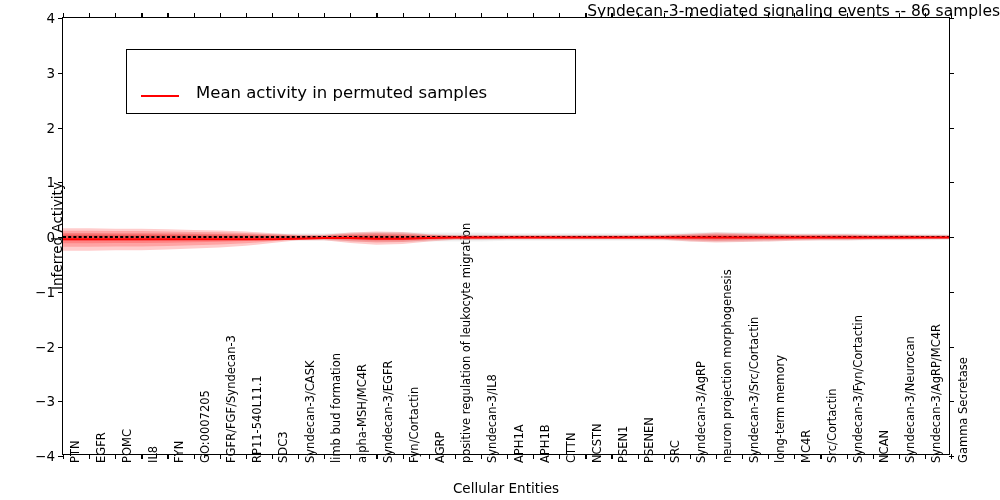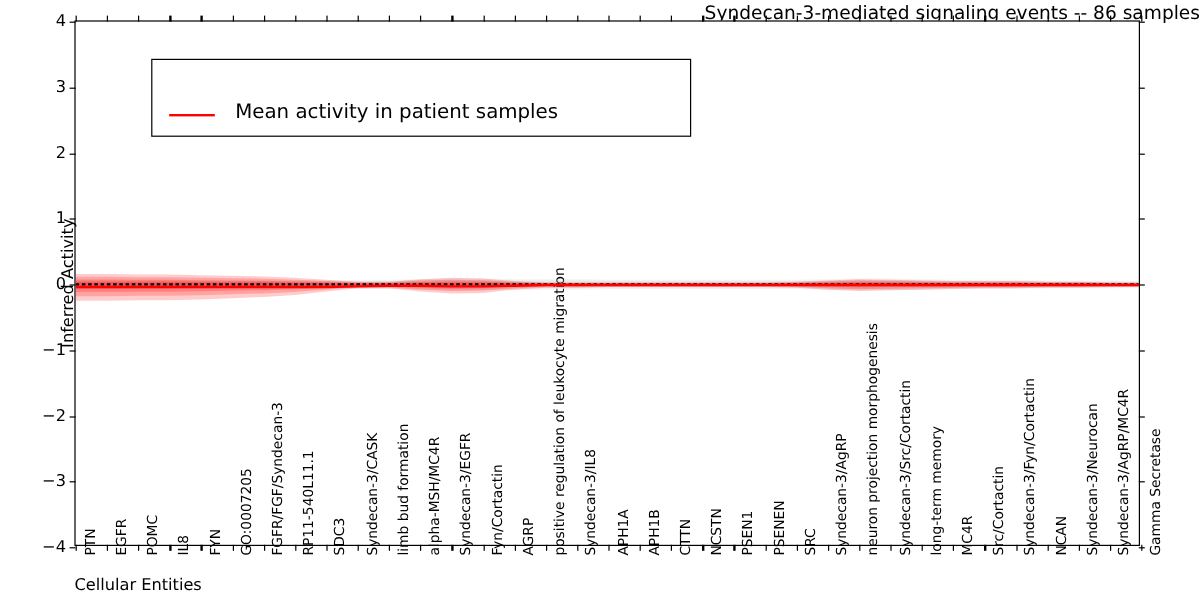--- a/index.html
+++ b/index.html
@@ -41,21 +41,21 @@
 
   
   .xlabel-txt{
     position:absolute;font-size:11.5px;color:#000;white-space:nowrap;
     transform-origin:left top;
     transform:rotate(-90deg);
   }
 
   
   .xaxis-title{
-    position:absolute;left:62px;width:888px;top:480px;
+    position:absolute;left:62px;width:888px;top:480px;text-align:center;
     font-size:13.5px;color:#000;
   }
 
   
   .legend-box{
     position:absolute;left:63px;top:31px;width:450px;height:65px;
     border:1.2px solid #000;background:#fff;box-sizing:border-box;
   }
   .legend-row{position:absolute;left:0;width:100%;height:26px;}
   .legend-row.r0{top:4px;}
@@ -230,21 +230,21 @@
           <path d="M0.00,214.97L26.12,214.97L52.24,215.22L78.35,215.22L104.47,215.47L130.59,215.73L156.71,215.98L182.82,216.48L208.94,217.24L235.06,217.99L261.18,217.99L287.29,216.99L313.41,216.48L339.53,216.73L365.65,217.74L391.76,218.24L417.88,218.24L444.00,218.24L470.12,218.24L496.24,218.24L522.35,218.24L548.47,218.24L574.59,218.24L600.71,217.99L626.82,217.49L652.94,216.99L679.06,217.24L705.18,217.49L731.29,217.74L757.41,217.74L783.53,217.74L809.65,217.99L835.76,217.99L861.88,218.24L888.00,218.24L888.00,220.01L861.88,220.01L835.76,220.26L809.65,220.26L783.53,220.51L757.41,220.51L731.29,220.76L705.18,221.01L679.06,221.27L652.94,221.52L626.82,221.01L600.71,220.26L574.59,220.01L548.47,220.01L522.35,220.01L496.24,220.01L470.12,220.01L444.00,220.01L417.88,220.26L391.76,220.26L365.65,221.01L339.53,222.27L313.41,222.53L287.29,221.77L261.18,220.51L235.06,220.51L208.94,221.77L182.82,223.03L156.71,223.79L130.59,224.29L104.47,224.79L78.35,225.04L52.24,225.04L26.12,225.30L0.00,225.30Z" fill="#ff0000" fill-opacity="0.2" stroke="none"></path>
           <path d="M0.00,216.72L26.12,216.72L52.24,216.86L78.35,216.86L104.47,217.01L130.59,217.15L156.71,217.29L182.82,217.58L208.94,218.00L235.06,218.43L261.18,218.43L287.29,217.86L313.41,217.58L339.53,217.72L365.65,218.29L391.76,218.57L417.88,218.57L444.00,218.57L470.12,218.57L496.24,218.57L522.35,218.57L548.47,218.57L574.59,218.57L600.71,218.43L626.82,218.15L652.94,217.86L679.06,218.00L705.18,218.15L731.29,218.29L757.41,218.29L783.53,218.29L809.65,218.43L835.76,218.43L861.88,218.57L888.00,218.57L888.00,219.57L861.88,219.57L835.76,219.71L809.65,219.71L783.53,219.85L757.41,219.85L731.29,220.00L705.18,220.14L679.06,220.28L652.94,220.42L626.82,220.14L600.71,219.71L574.59,219.57L548.47,219.57L522.35,219.57L496.24,219.57L470.12,219.57L444.00,219.57L417.88,219.71L391.76,219.71L365.65,220.14L339.53,220.85L313.41,220.99L287.29,220.57L261.18,219.85L235.06,219.85L208.94,220.57L182.82,221.28L156.71,221.70L130.59,221.99L104.47,222.27L78.35,222.42L52.24,222.42L26.12,222.56L0.00,222.56Z" fill="#ff0000" fill-opacity="0.2" stroke="none"></path>
           <path d="M0.00,219.00L26.12,219.00L52.24,219.00L78.35,219.00L104.47,219.00L130.59,219.00L156.71,219.00L182.82,219.00L208.94,219.00L235.06,219.00L261.18,219.00L287.29,219.00L313.41,219.00L339.53,219.00L365.65,219.00L391.76,219.00L417.88,219.00L444.00,219.00L470.12,219.00L496.24,219.00L522.35,219.00L548.47,219.00L574.59,219.00L600.71,219.00L626.82,219.00L652.94,219.00L679.06,219.00L705.18,219.00L731.29,219.00L757.41,219.00L783.53,219.00L809.65,219.00L835.76,219.00L861.88,219.00L888.00,219.00" fill="none" stroke="#000000" stroke-width="1.8" stroke-dasharray="3,2.2"></path>
           <path d="M0.00,221.19L26.12,221.19L52.24,221.19L78.35,221.19L104.47,221.19L130.59,221.19L156.71,221.19L182.82,221.19L208.94,221.19L235.06,220.64L261.18,220.09L287.29,220.09L313.41,220.64L339.53,220.64L365.65,220.09L391.76,219.55L417.88,219.55L444.00,219.55L470.12,219.55L496.24,219.55L522.35,219.55L548.47,219.55L574.59,219.55L600.71,219.55L626.82,219.55L652.94,219.55L679.06,219.55L705.18,219.55L731.29,219.55L757.41,219.55L783.53,219.55L809.65,219.55L835.76,219.55L861.88,219.55L888.00,219.55" fill="none" stroke="#ff0000" stroke-width="2"></path>
         </svg>
     </div>
 
     <div class="legend-box">
       <div class="legend-row r1">
         <span class="legend-swatch" style="background: rgb(255, 0, 0);"></span>
-        <span class="legend-label">Mean activity in patient samples</span>
+        <span class="legend-label">Mean activity in permuted samples</span>
       </div>
     </div>
 
   </div>
 
   <div class="xaxis-title">Cellular Entities</div>
 
 </div>
 
 </body></html>

